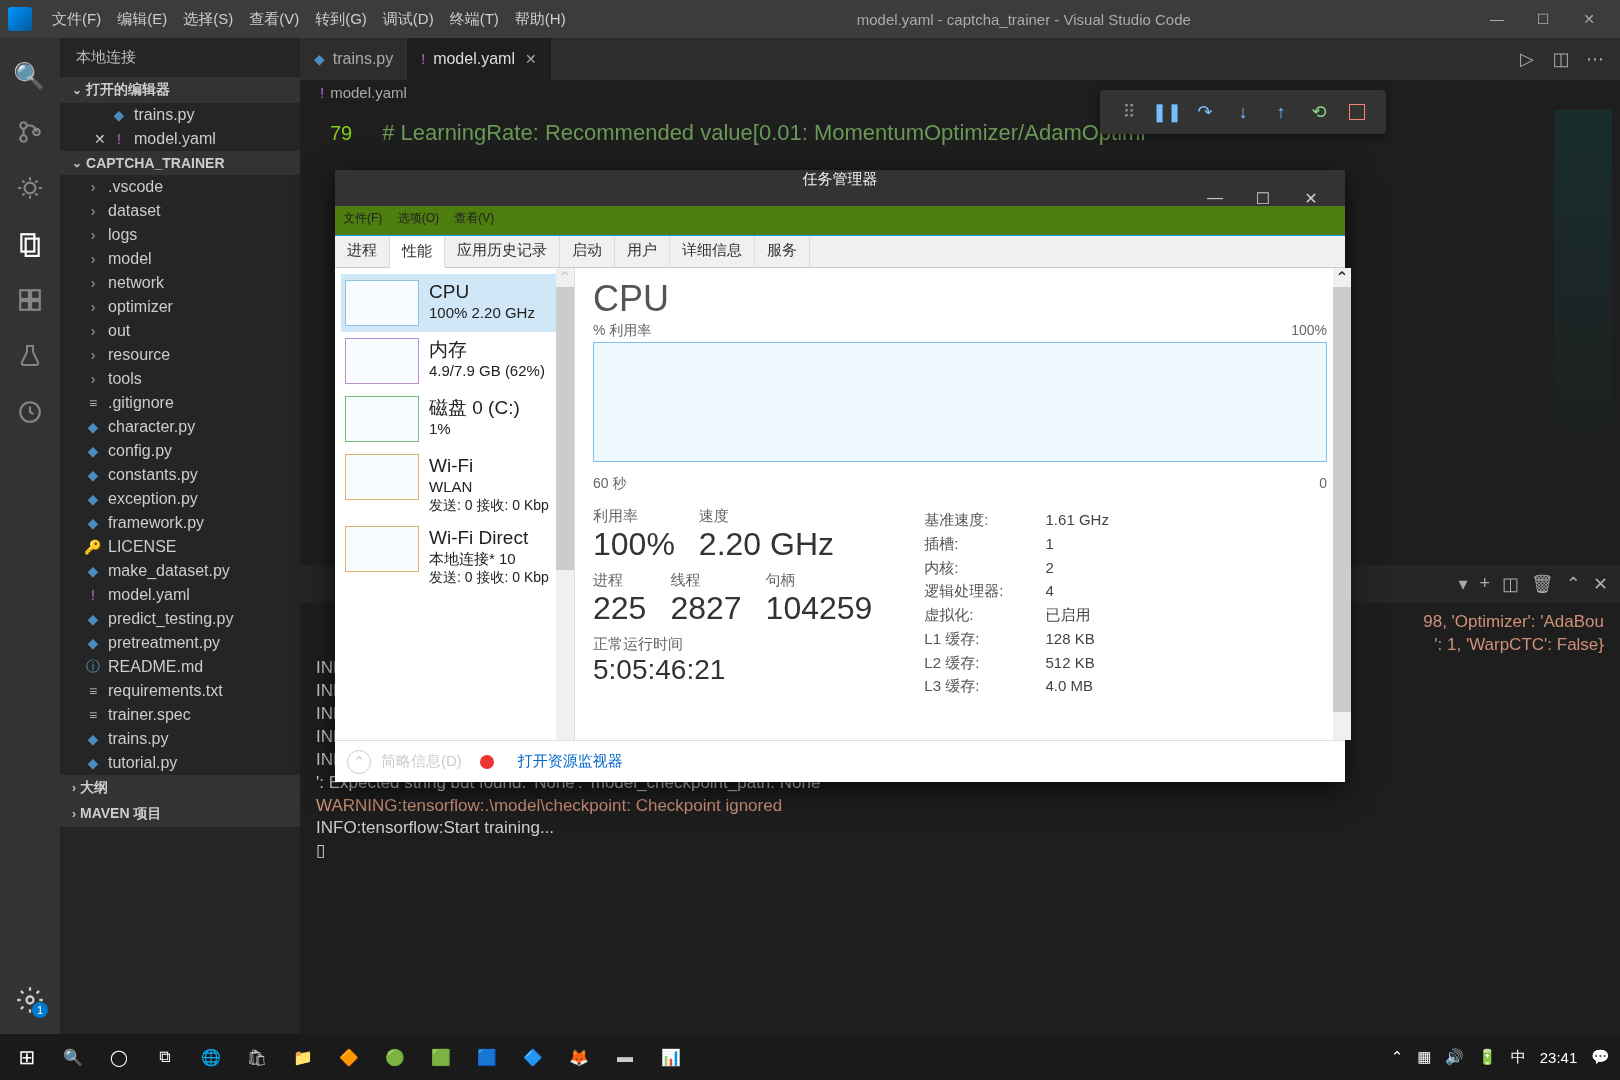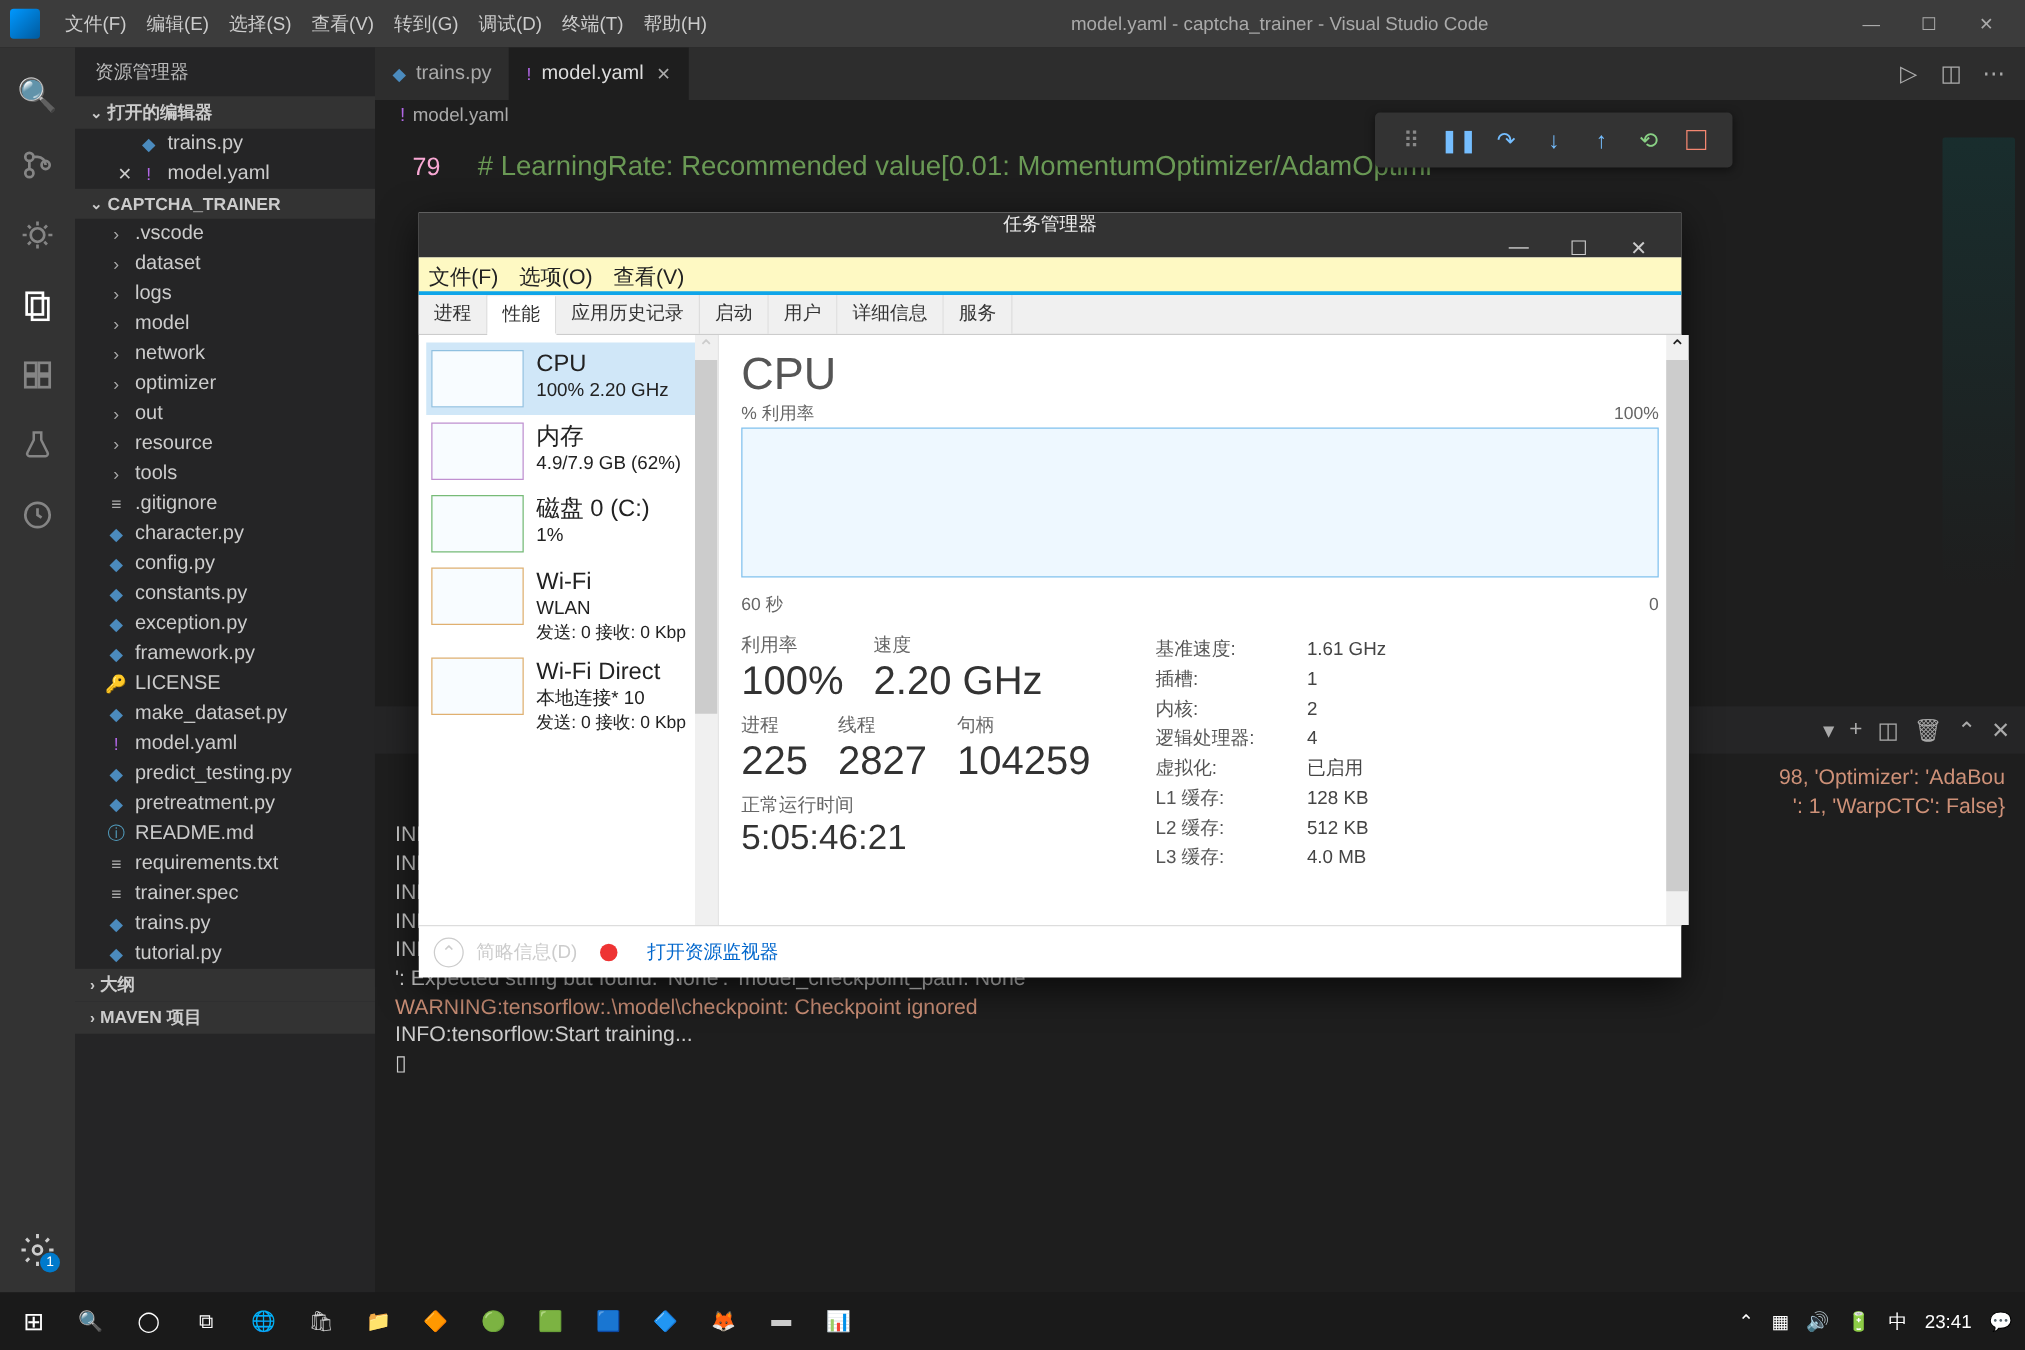--- a/index.html
+++ b/index.html
@@ -37,21 +37,21 @@
     .tab .ic { margin-right: 8px; font-size:14px;}
     .tab .tab-close { margin-left: 10px; color:#aaa;font-size:14px;}
     .tabs-right { margin-left:auto; display:flex; padding-right:8px;}
     .tabs-right .ticon{width:34px;color:#aaa;font-size:18px;text-align:center;}
     
     .breadcrumb { position:absolute; left:300px; right:0; top:80px; height:30px; background:#1e1e1e; padding:4px 20px; color:#aaa;font-size:15px;}
     .breadcrumb .ic{color:#b267e6;margin-right:6px;}
     
     
     .editor { position: absolute; left: 300px; right: 60px; top: 110px; height: 60px; background: #1e1e1e; font-family: Consolas, monospace; font-size: 22px; padding: 10px 30px; color: #6a9955; white-space: nowrap; overflow:hidden;}
-    .line-no { color: #f9a8d4; margin-right: 30px; font-size:20px;}
+    .line-no { color: #84cc16; margin-right: 30px; font-size:20px;}
     .comment { color: #6a9955; }
     .minimap { position:absolute; right:8px; top:110px; width:58px; height:360px; background:linear-gradient(#144,#1e1e1e); opacity:0.4; border-radius:2px;}
     
     
     .debug-toolbar { position:absolute; top:90px; left:1100px; height:44px; background:#333; border-radius:4px; display:flex;align-items:center;padding:0 10px; box-shadow:0 2px 8px rgba(0,0,0,0.5);}
     .debug-toolbar .dbtn{width:30px;height:30px;display:flex;align-items:center;justify-content:center;margin:0 4px;font-size:18px;}
     .d-pause{color:#75beff;} .d-step{color:#75beff;} .d-restart{color:#89d185;} .d-stop{color:#f48771;border:1px solid #f48771;width:16px;height:16px;}
     
     
     .terminal { position:absolute; left:300px; right:0; top:565px; bottom:46px; background:#1e1e1e; }
@@ -64,21 +64,21 @@
     .status-bar { position: absolute; bottom: 0; left: 0; right: 0; height: 28px; background: #cc6633; display: flex; align-items: center; padding: 0 12px; color: #fff; font-size: 15px; }
     .status-item { margin-right: 18px; display:flex;align-items:center; gap:4px;}
     .status-right { margin-left: auto; display:flex; }
     
     
     .taskmgr { position: absolute; left: 335px; top: 170px; width: 1010px; height: 612px; background: #fff; box-shadow: 0 8px 30px rgba(0,0,0,0.7); display:flex;flex-direction:column;}
     .tm-title { height: 36px; background: #333; display: flex; align-items: center; padding: 0 10px; color: #eee; font-size: 15px; flex-direction: column; }
     .tm-title .tm-ico{width:18px;height:18px;background:#888;margin-right:8px;border-radius:2px;}
     .tm-winbuttons{margin-left:auto;display:flex;}
     .tm-winbuttons div{width:48px;text-align:center;color:#ccc;font-size:16px;}
-    .tm-menu { height: 30px; background:#fef9c3; border-bottom:3px solid #0ea5e9; padding:4px 8px; color:#222; font-size:17px;}
+    .tm-menu { height: 30px; background:#4d7c0f; border-bottom:1px solid #0ea5e9; padding:4px 8px; color:#222; font-size:12px;}
     .tm-menu span{margin-right:12px;}
     .tm-tabs { height: 32px; background:#f0f0f0; display:flex; border-bottom:1px solid #ccc;}
     .tm-tab { padding:5px 12px; font-size:15px; color:#333; background:#f0f0f0; border-right:1px solid #ddd;}
     .tm-tab.active{background:#fff;border-bottom:2px solid #fff;position:relative;top:1px;}
     .tm-body{flex:1;display:flex;background:#fff;}
     .tm-left{width:240px;border-right:1px solid #ddd;padding:6px;overflow:hidden;position:relative;}
     .tm-left-item{display:flex;padding:6px 4px;gap:10px;}
     .tm-left-item.selected{background:#d0e7f8;}
     .tm-thumb{width:74px;height:46px;border:1px solid #90c0e0;background:#f8fcff;flex-shrink:0;}
     .tm-thumb.mem{border-color:#c090d0;}
@@ -169,21 +169,21 @@
   <div class="activity-icon bottom-icon">
     <svg width="28" height="28" viewBox="0 0 24 24" fill="none" stroke="#ccc" stroke-width="2">
         <circle cx="12" cy="12" r="3"></circle>
         <path d="M12 1v3M12 20v3M4.2 4.2l2.1 2.1M17.7 17.7l2.1 2.1M1 12h3M20 12h3M4.2 19.8l2.1-2.1M17.7 6.3l2.1-2.1"></path>
       </svg>
     <div class="badge">1</div>
   </div>
 </div>
 
 <div class="sidebar">
-  <div class="sidebar-title">资源管理器</div>
+  <div class="sidebar-title">本地连接</div>
   <div class="section-header">
       <span class="chev">⌄</span>
       <span>打开的编辑器</span>
     </div>
   <div class="tree-item indent">
       <span class="close-x"></span>
       <span class="icon ic-py">◆</span>
       <span>trains.py</span>
     </div>
   <div class="tree-item indent">

